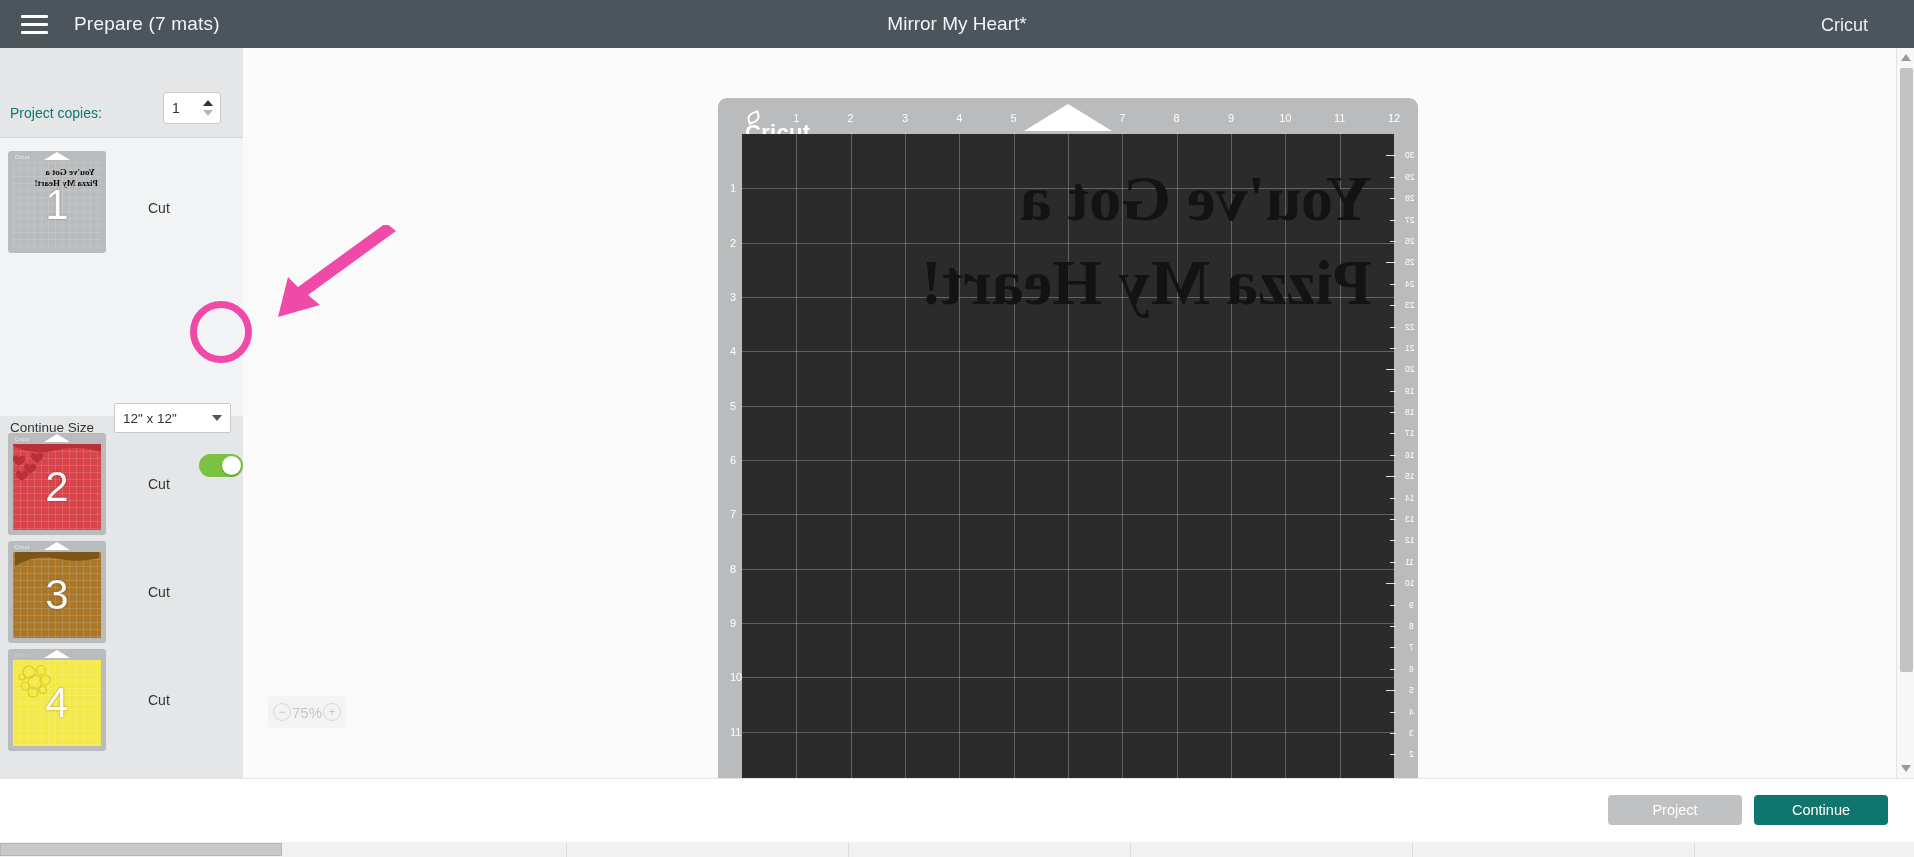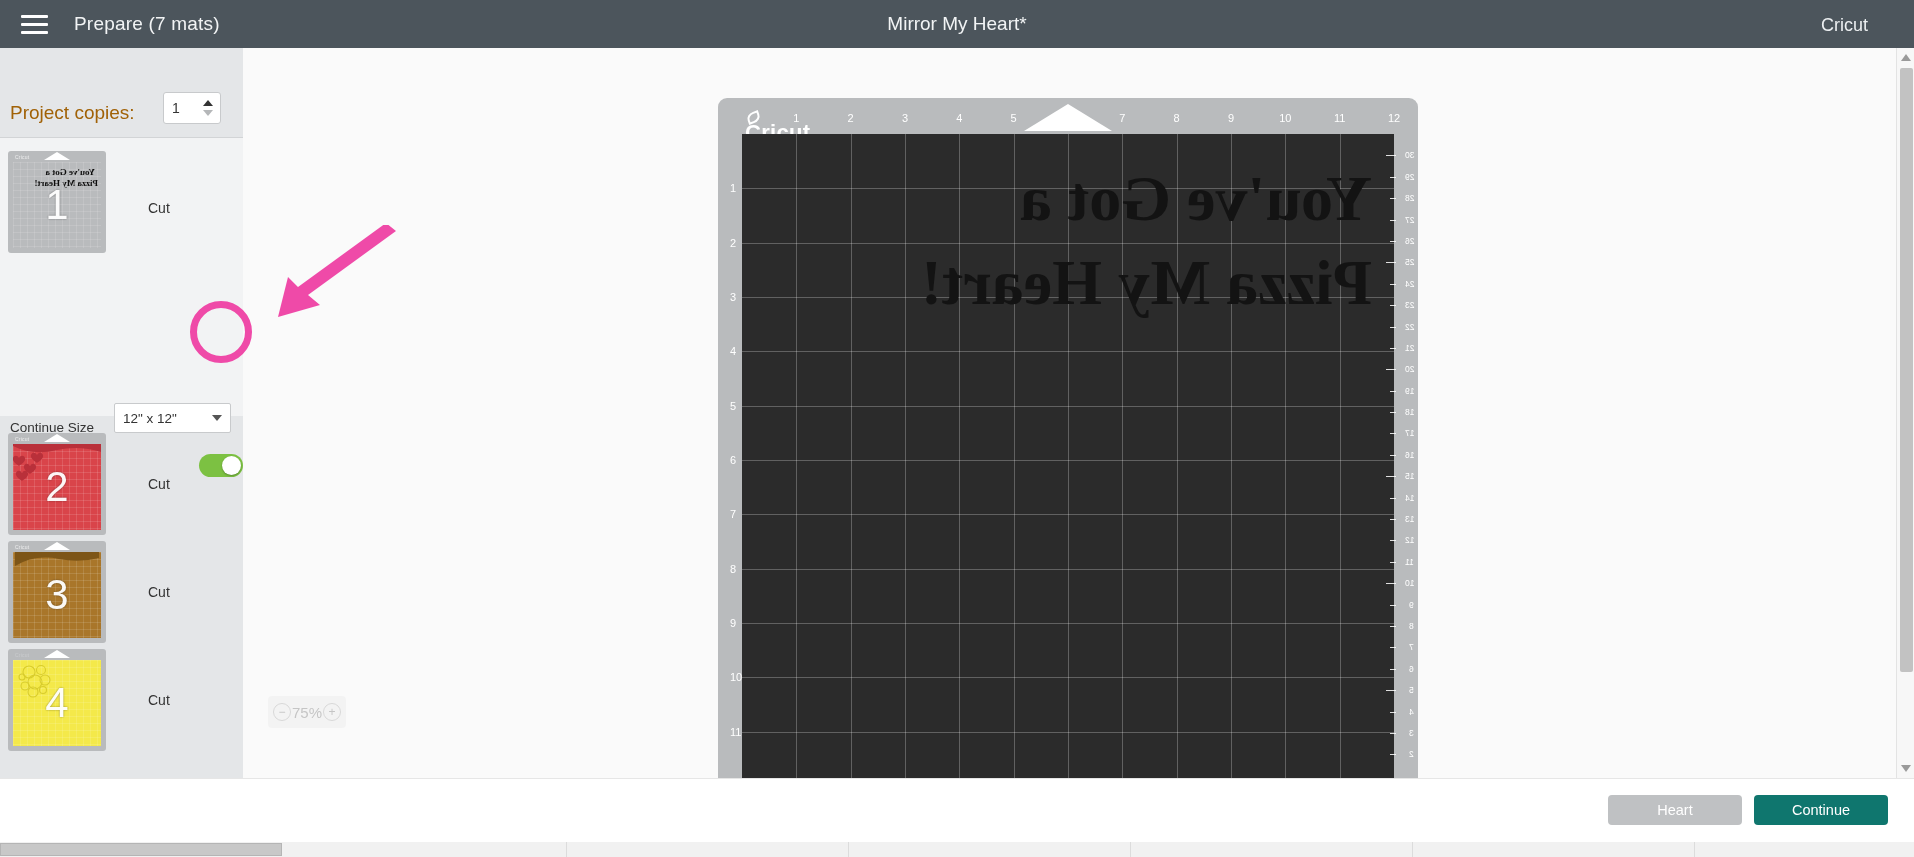--- a/index.html
+++ b/index.html
@@ -32,21 +32,21 @@
 
   
   #sidebar {
     position:absolute; left:0; top:48px; width:243px; height:730px;
     background:#e4e6e8; overflow:hidden;
   }
   #copies-panel {
     position:absolute; left:0; top:0; width:243px; height:90px;
     background:#e4e6e8; border-bottom:1px solid #d2d4d6;
   }
-  #copies-label { position:absolute; left:10px; top:65px; transform:translateY(-50%); font-size:19px; color:#a16207; }
+  #copies-label { position:absolute; left:10px; top:65px; transform:translateY(-50%); font-size:14px; color:#0f766e; }
   #copies-field {
     position:absolute; left:163px; top:60px; width:58px; height:32px;
     transform:translateY(-50%);
     background:#fff; border:1px solid #c8cacc; border-radius:3px;
     display:flex; align-items:center;
   }
   #copies-value { font-size:14px; color:#333; padding-left:8px; flex:1; }
   #copies-stepper { width:20px; height:100%; display:flex; flex-direction:column;
     justify-content:center; align-items:center; gap:4px; padding-right:4px; }
   .arr-up { width:0;height:0;border-left:5px solid transparent;border-right:5px solid transparent;border-bottom:6px solid #333; cursor:pointer;}
@@ -438,21 +438,21 @@
   </div>
 </div>
 
 <div id="vscroll">
   <div class="sarr" id="vup"></div>
   <div id="vthumb"></div>
   <div class="sarr" id="vdn"></div>
 </div>
 
 <div id="footer">
-  <button class="ftr-btn" id="cancel-button">Heart</button>
+  <button class="ftr-btn" id="cancel-button">Project</button>
   <button class="ftr-btn" id="continue-button">Continue</button>
 </div>
 
 <div id="hscroll">
   <div id="hthumb"></div>
 </div>
 <div id="hsep1"></div>
 <div id="hsep2"></div>
 <div id="hsep3"></div>
 <div id="hsep4"></div>

